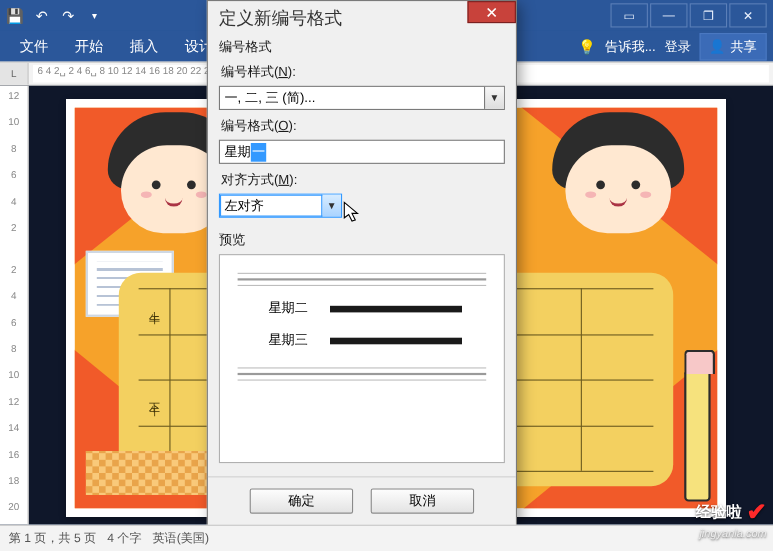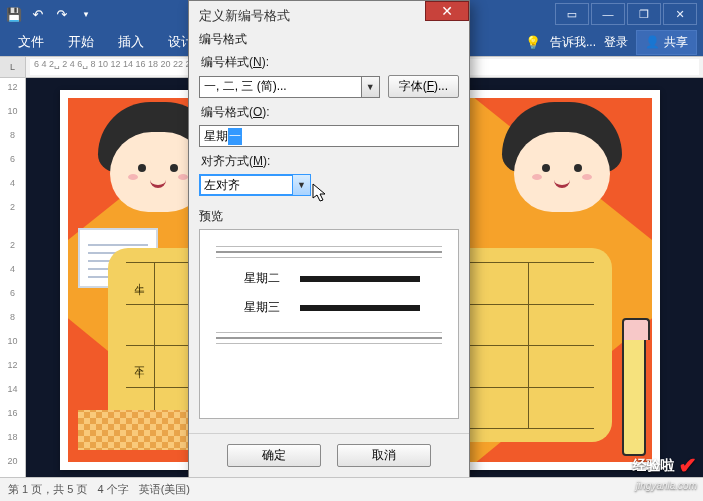--- a/index.html
+++ b/index.html
@@ -205,33 +205,30 @@
       </div>
       <div class="pencil"></div>
       <div class="pix"></div>
     </div>
   </div>
 </div>
 
 <div class="dialog">
   <div class="dlg-close">✕</div>
   <div class="dialog-inner">
-    <div style="font-size:13px; color:#333; margin-bottom:4px; margin-top:-2px;">定义新编号格式</div>
+    <div style="font-size:16px; color:#333; margin-bottom:4px; margin-top:-2px;">定义新编号格式</div>
 
     <div class="group-label">编号格式</div>
 
     <div class="sub-label"><span>编号样式(<span class="u">N</span>):</span></div>
     <div class="row">
       <div class="combo" style="flex:1">
         <span>一, 二, 三 (简)...</span>
         <span class="arrow">▼</span>
       </div>
-      <button class="btn">
-          <span>字体(<span class="u">F</span>)...</span>
-        </button>
     </div>
 
     <div class="sub-label"><span>编号格式(<span class="u">O</span>):</span></div>
     <div class="txt" style="width:100%;">
       <span>星期</span>
         <span class="sel">一</span>
     </div>
 
     <div class="sub-label"><span>对齐方式(<span class="u">M</span>):</span></div>
     <div class="combo focus" style="width:112px">

